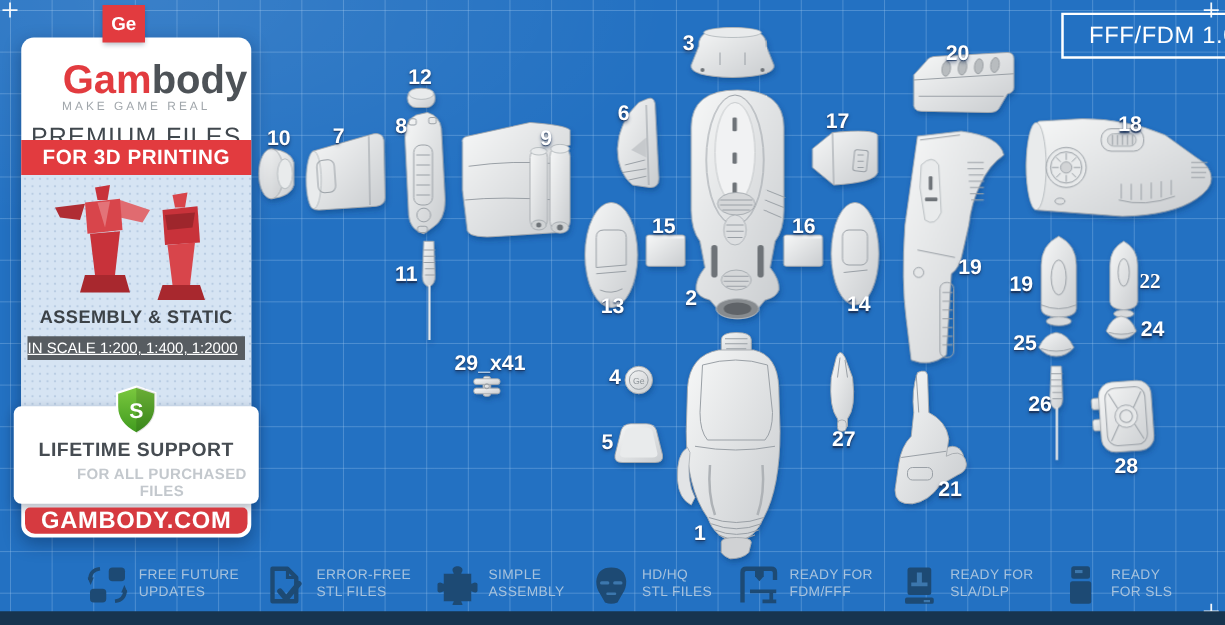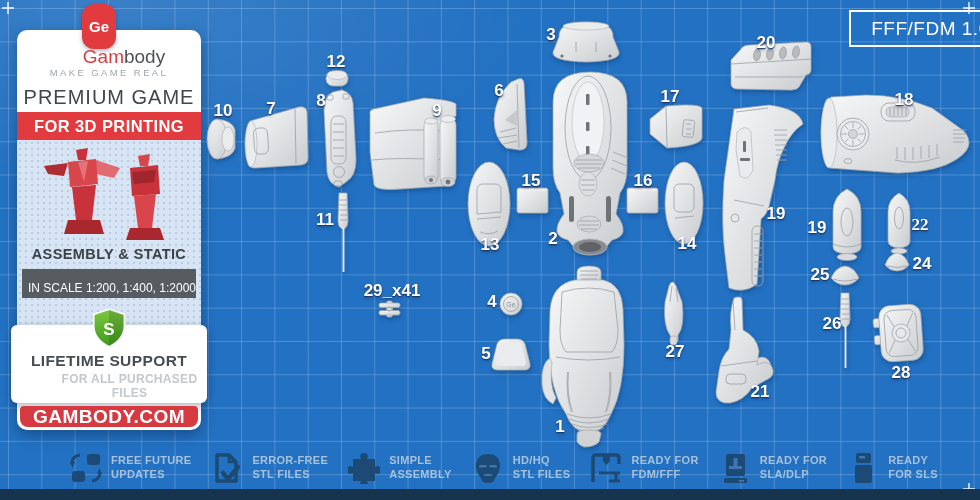--- a/index.html
+++ b/index.html
@@ -29,55 +29,55 @@
   .version-badge{
     position:absolute;left:817px;top:10px;width:163px;height:37px;
     border:2px solid #fff;box-sizing:border-box;color:#fff;
     display:flex;align-items:center;justify-content:center;
     font-size:19px;letter-spacing:.5px;margin-left:32px;
   }
 
   
   .sidebar{position:absolute;left:17px;top:30px;width:184px;height:400px;
     background:#fff;border-radius:10px;box-shadow:0 5px 14px rgba(0,25,60,.38);}
-  .logo-chip{position:absolute;left:65px;top:-26px;width:34px;height:45px;
-    background:#e23b3f;border-radius:12px;color:#fff;font-size:15px;font-weight:bold;
+  .logo-chip{position:absolute;left:65px;top:-26px;width:34px;height:30px;
+    background:#e23b3f;border-radius:0;color:#fff;font-size:15px;font-weight:bold;
     display:flex;align-items:center;justify-content:center;box-shadow:0 2px 4px rgba(0,25,60,.3);}
   .sec-top{position:absolute;left:0;top:0;width:100%;height:82px;text-align:center;
     border-radius:10px 10px 0 0;}
-  .brand{margin-top:17px;font-size:19px;font-weight:normal;line-height:1;margin-left:30px;}
+  .brand{margin-top:17px;font-size:32px;font-weight:bold;line-height:1;margin-left:30px;}
   .brand .r{color:#e23b3f;} .brand .g{color:#4d5257;}
   .tagline{font-size:9.5px;letter-spacing:2.4px;color:#a0a6ab;margin-top:1px;}
   .premium{font-size:20px;color:#40474d;letter-spacing:1px;margin-top:8px;}
   .banner{position:absolute;left:0;top:82px;width:100%;height:28px;background:#e23b3f;
     color:#fff;font-weight:bold;font-size:16.5px;letter-spacing:.4px;
     display:flex;align-items:center;justify-content:center;}
   .middle{position:absolute;left:0;top:110px;width:100%;height:190px;
     background-color:#d6e4f3;
     background-image:radial-gradient(rgba(130,160,195,.35) 1px, rgba(0,0,0,0) 1.2px);
     background-size:6px 6px;}
   .figures{display:block;margin:4px auto 0;}
   .assembly-title{text-align:center;font-size:14.5px;font-weight:bold;color:#3c4247;letter-spacing:.4px;margin-top:2px;}
   .scale-bar{margin:7px 5px 0;background:#575c61;color:#fff;font-size:12px;
-    text-align:right;padding:12px 0 3px;}
+    text-align:left;padding:2px 0 3px;text-decoration:underline;}
   .support-panel{position:absolute;left:-6px;right:-6px;top:295px;height:78px;
     background:#fff;border-radius:6px;box-shadow:0 3px 9px rgba(0,25,60,.32);text-align:center;box-sizing:border-box;}
   .shield{position:absolute;left:50%;top:-17px;transform:translateX(-50%);}
   .support-title{margin-top:27px;font-size:15.5px;font-weight:bold;color:#464c52;letter-spacing:.4px;}
   .support-sub{font-size:12px;font-weight:bold;color:#c3c8cd;letter-spacing:.3px;margin-top:2px;margin-left:41px;}
   .site-bar{position:absolute;left:3px;right:3px;top:376px;height:21px;background:#d63a40;
     border-radius:4px 4px 8px 8px;color:#fff;font-weight:bold;font-size:19px;
     display:flex;align-items:center;justify-content:center;letter-spacing:.5px;cursor:pointer;}
 
   
   .features{position:absolute;left:0;right:0;top:448px;height:40px;
     display:flex;align-items:center;justify-content:space-between;
     padding:0 42px 0 70px;}
   .feature{display:flex;align-items:center;gap:9px;}
-  .feature .txt{color:#a6c2dd;font-size:11px;font-weight:bold;line-height:1.25;letter-spacing:.3px;white-space:nowrap;}
+  .feature .txt{color:#a6c2dd;font-size:11px;font-weight:normal;line-height:1.25;letter-spacing:.3px;white-space:nowrap;}
   .ficon{flex:0 0 auto;}
   .bottom-strip{position:absolute;left:0;right:0;bottom:0;height:11px;background:#17344f;}
 </style>
 </head>
 <body>
 
 <div class="stage">
 
   <svg class="parts-svg" width="980" height="500" viewBox="0 0 980 500">
     <defs>
@@ -371,21 +371,21 @@
 
   <div class="version-badge">FFF/FDM 1.0</div>
 
   <aside class="sidebar">
     <div class="logo-chip">Ge</div>
     <div class="sec-top">
       <div class="brand">
         <span class="r">Gam</span><span class="g">body</span>
       </div>
       <div class="tagline">MAKE GAME REAL</div>
-      <div class="premium">PREMIUM GAME</div>
+      <div class="premium">PREMIUM FILES</div>
     </div>
     <div class="banner">FOR 3D PRINTING</div>
 
     <div class="middle">
       <svg class="figures" width="150" height="100" viewBox="0 0 150 100">
         <g>
           <polygon points="10,22 34,19 30,32 14,30" fill="#b02d33"></polygon>
           <polygon points="62,16 86,24 80,34 62,30" fill="#e06b70"></polygon>
           <polygon points="42,6 54,4 52,16 44,16" fill="#c8323a"></polygon>
           <polygon points="34,18 62,15 64,40 36,43" fill="#d8454b"></polygon>

